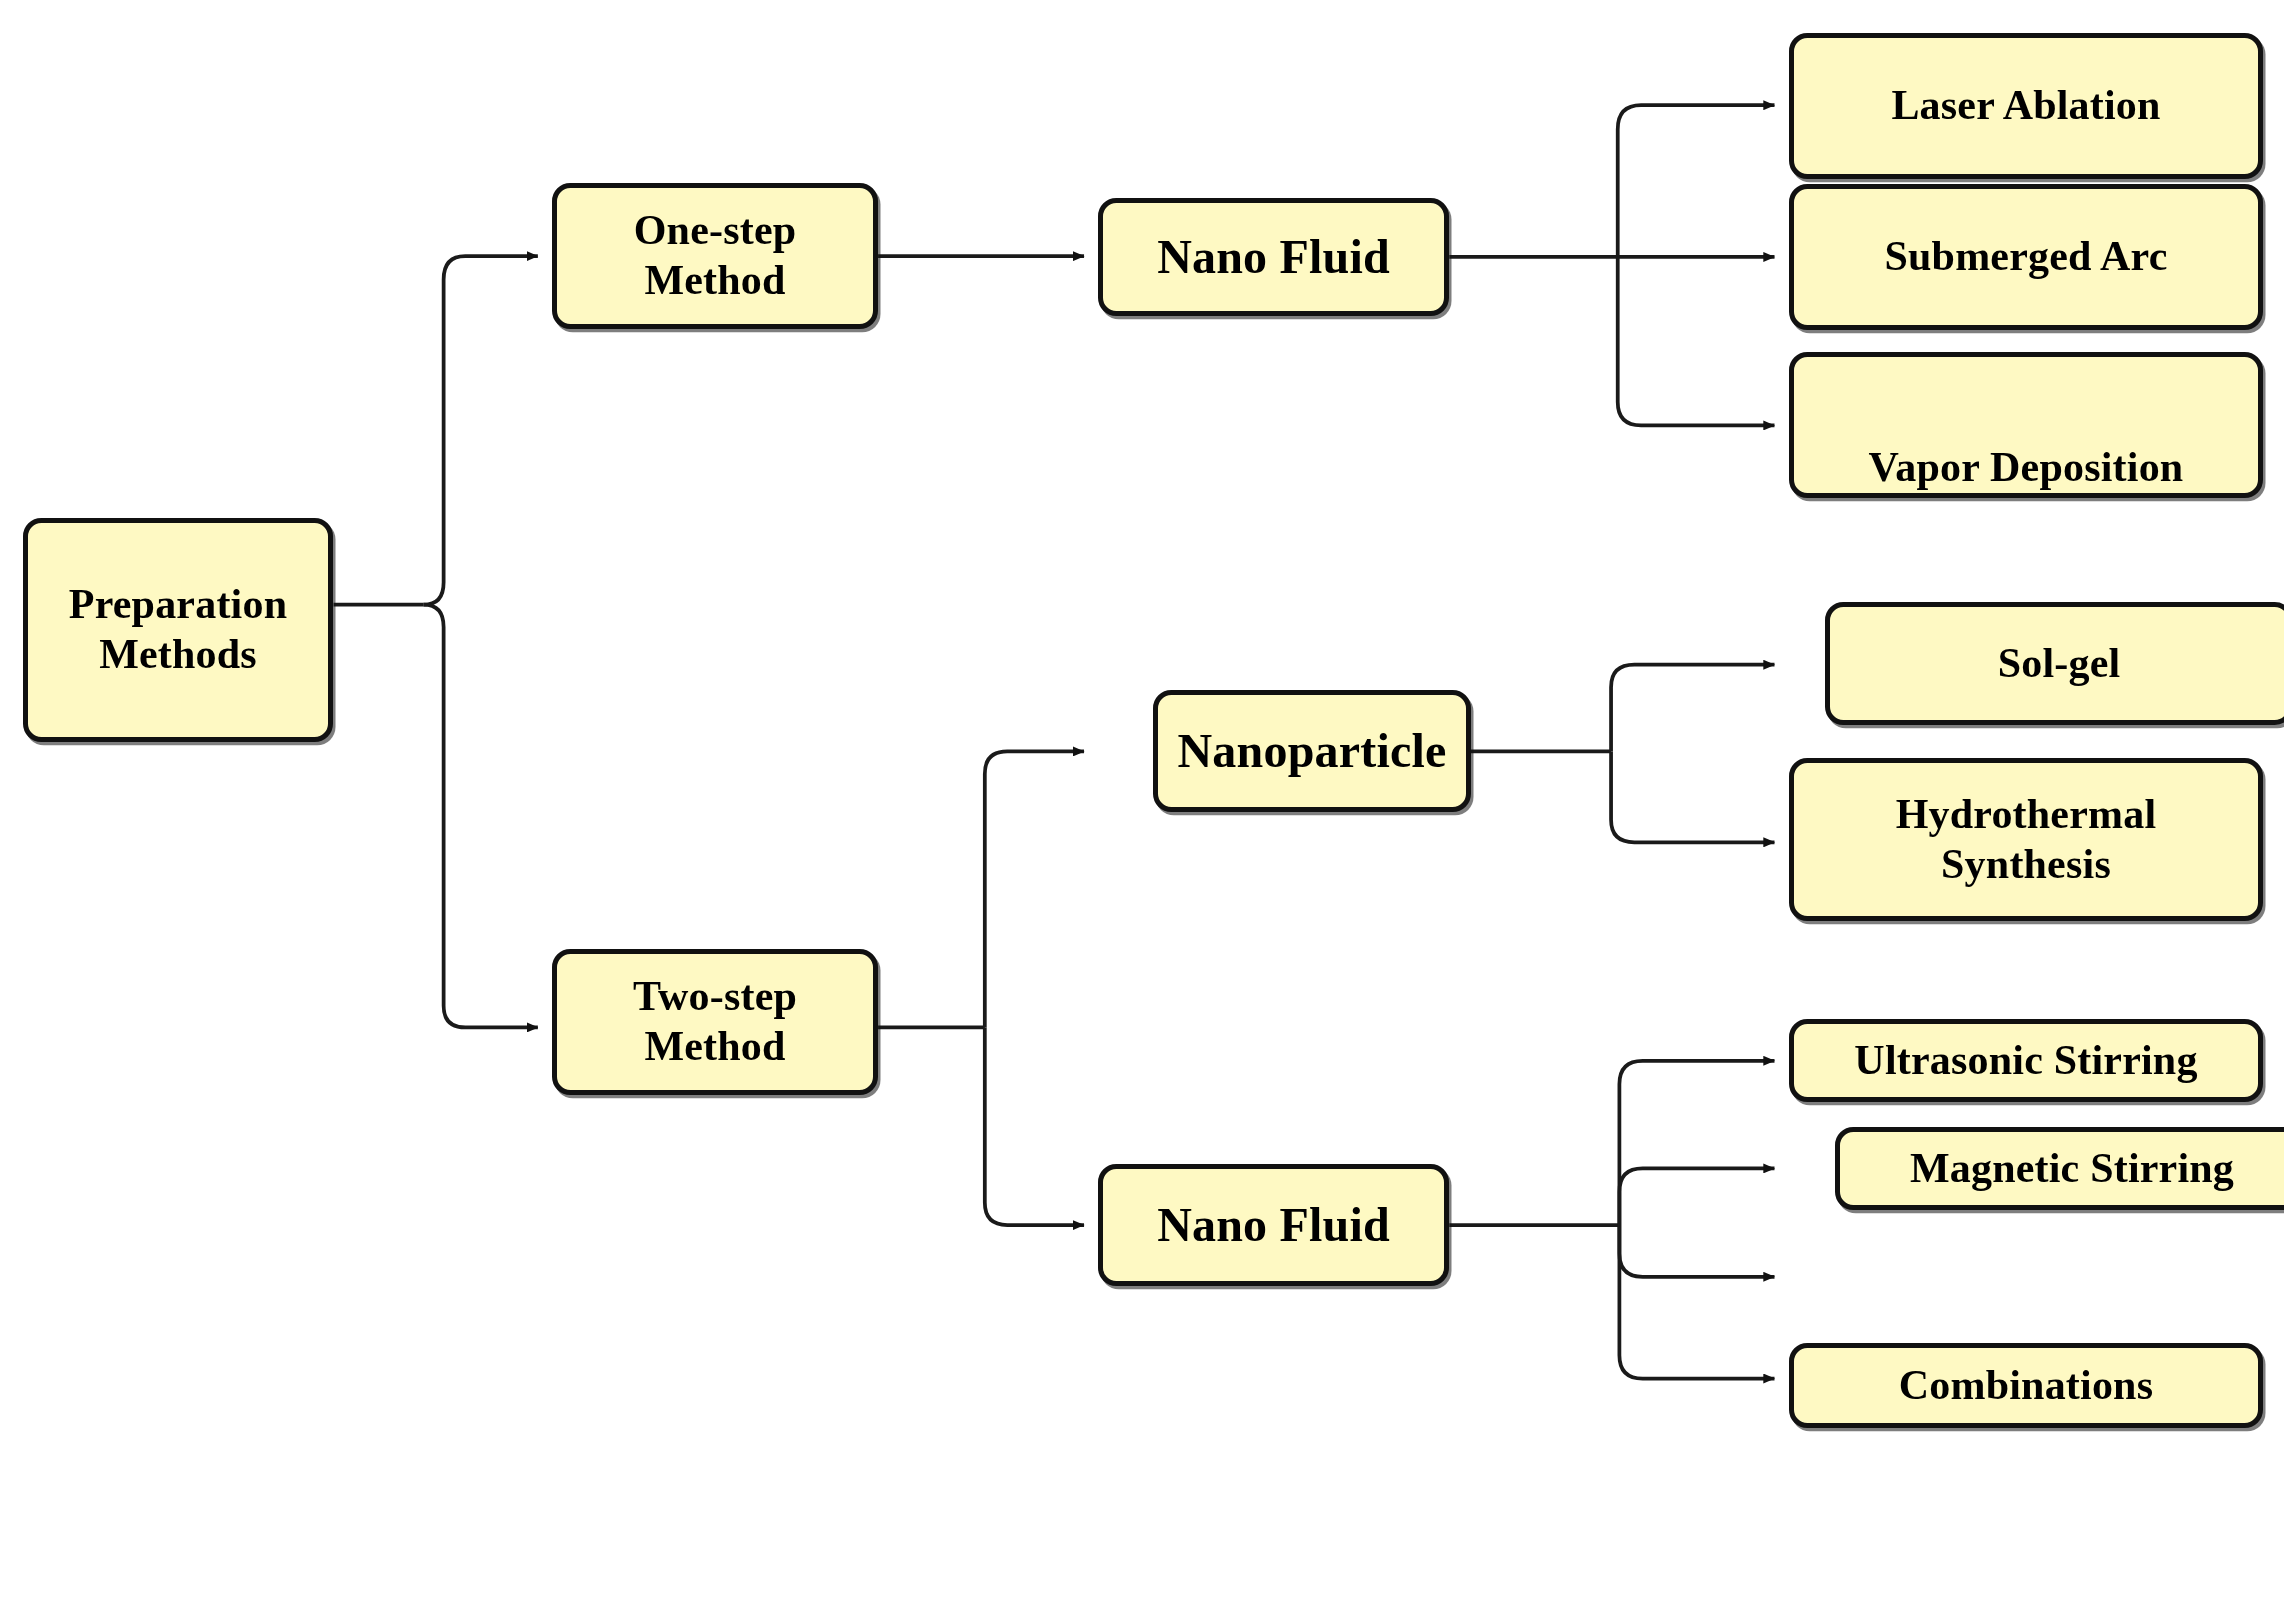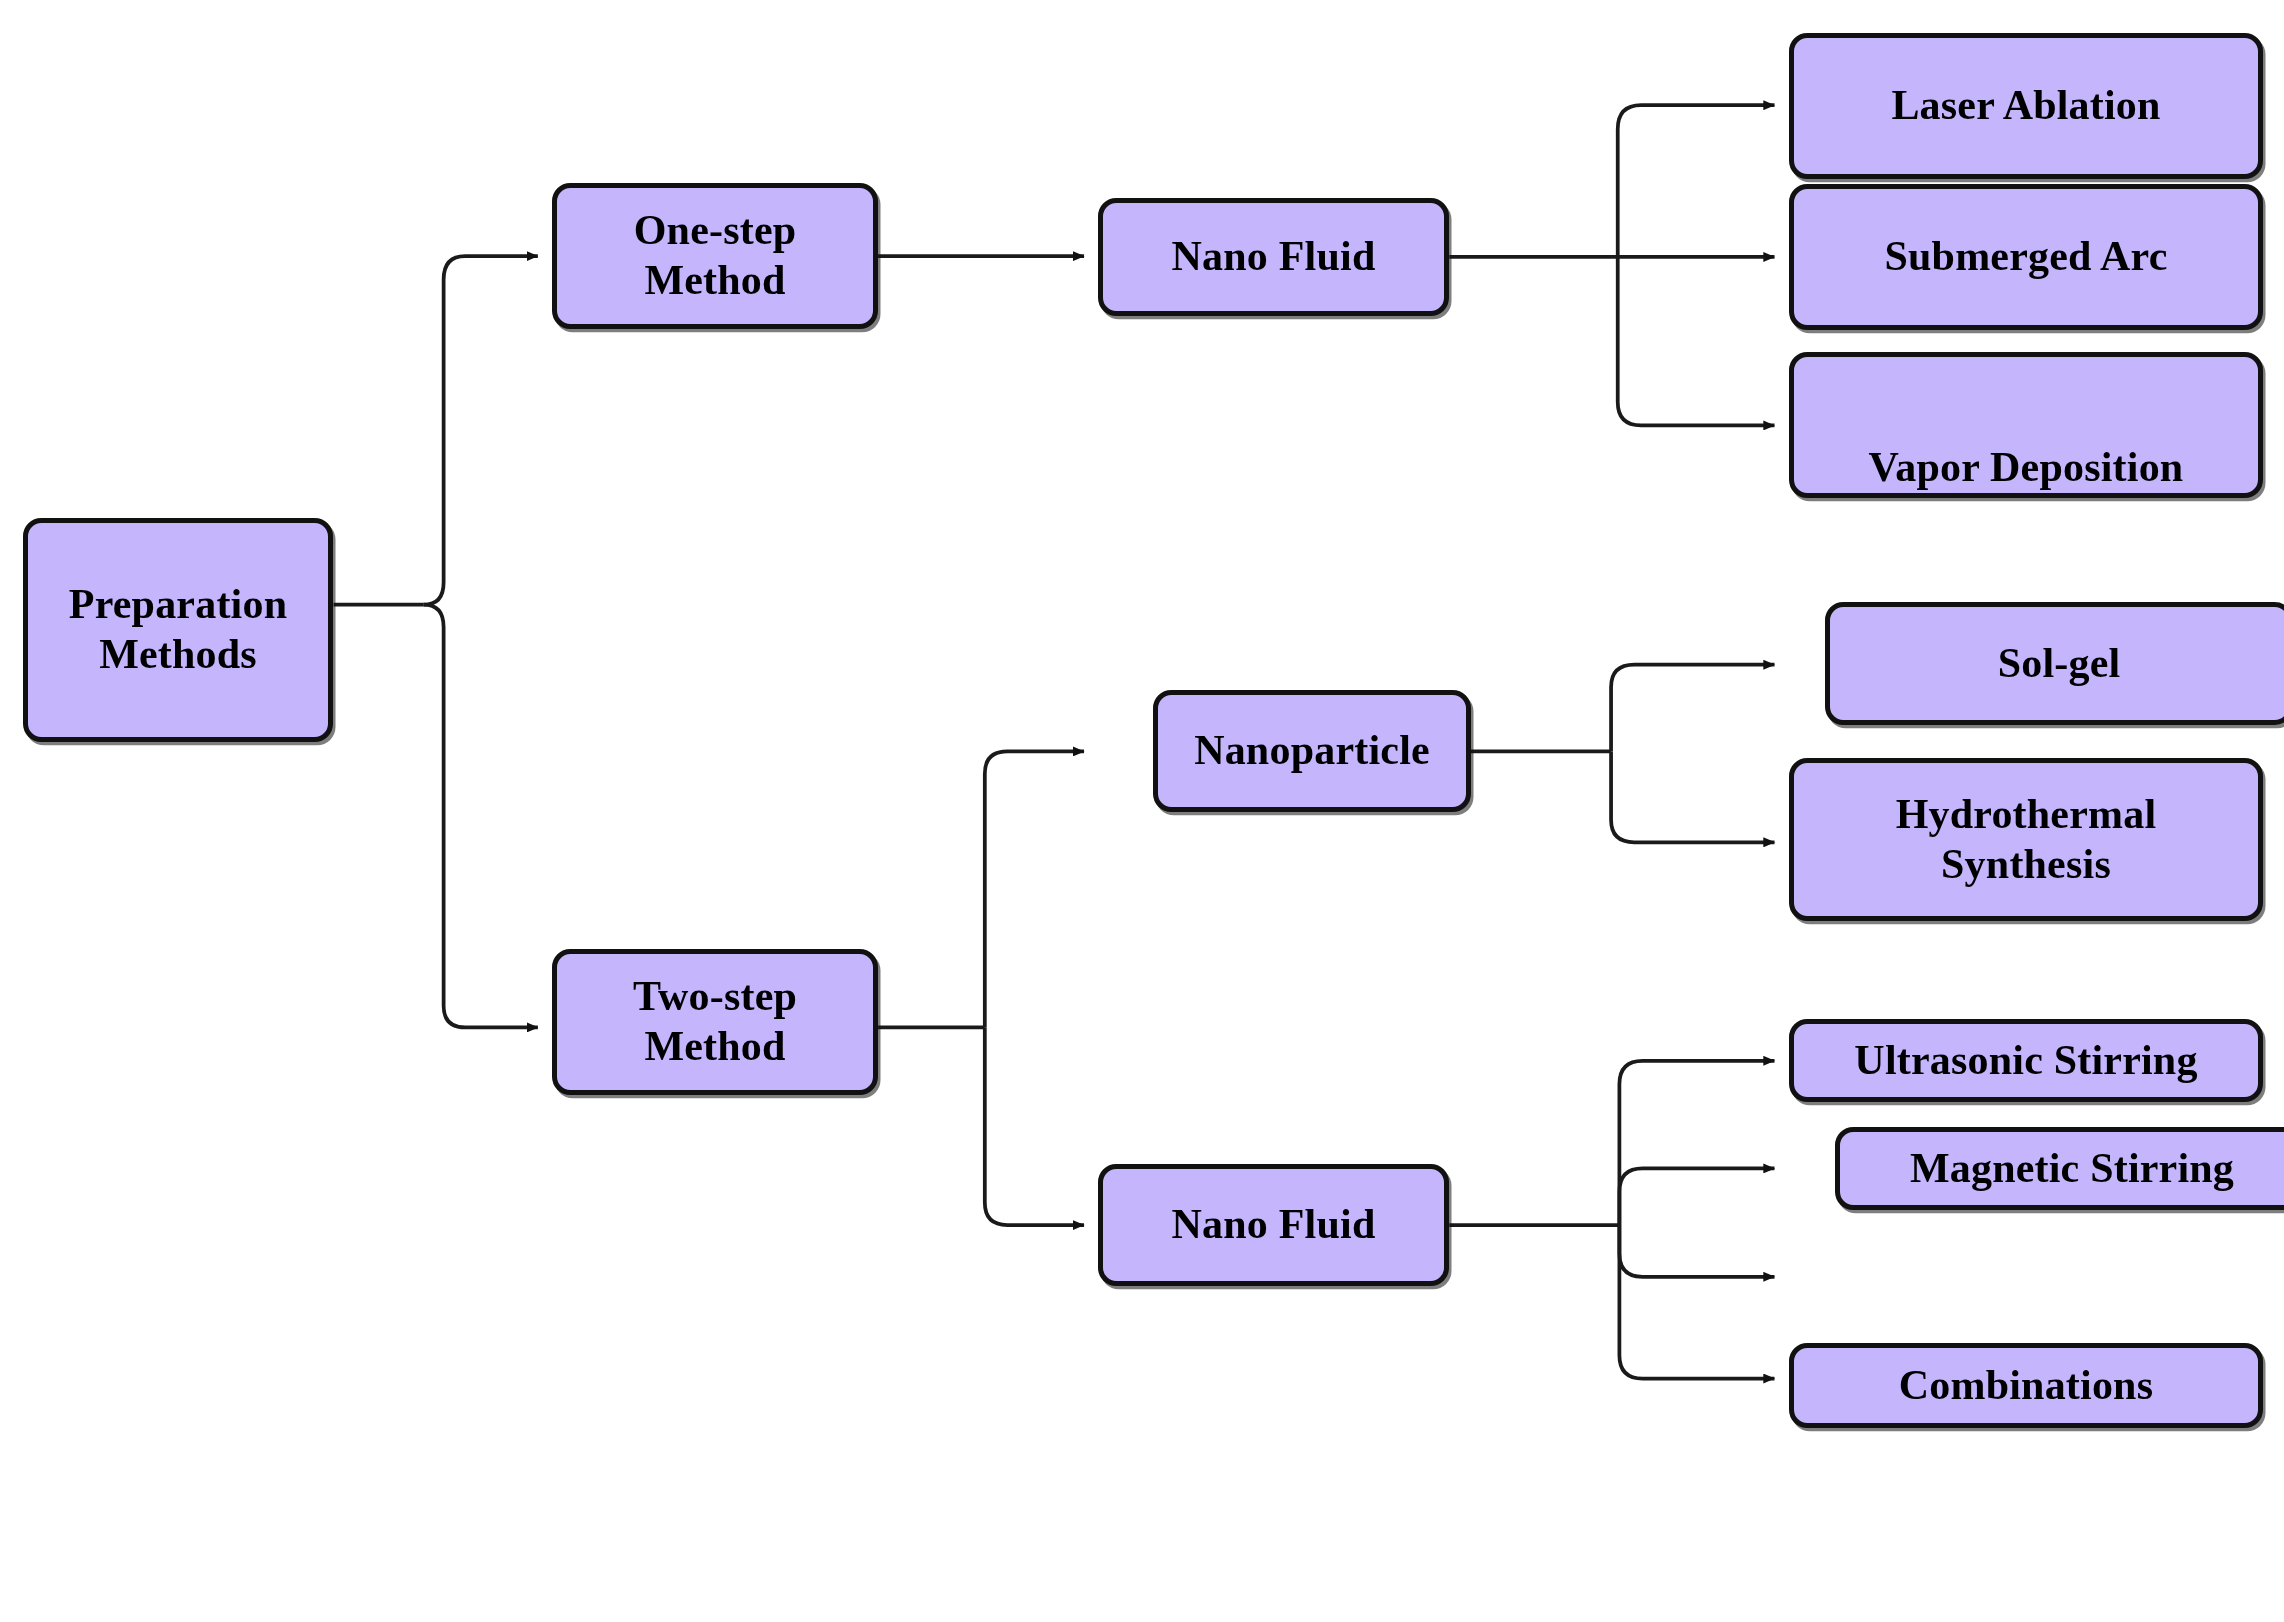--- a/index.html
+++ b/index.html
@@ -23,37 +23,37 @@
     height: 1623px;
     pointer-events: none;
   }
   .node {
     position: absolute;
     box-sizing: border-box;
     display: flex;
     align-items: center;
     justify-content: center;
     text-align: center;
-    background: #c4b5fd;
+    background: #fef9c3;
     color: #000000;
     border: 5.8px solid #111111;
     border-radius: 18.3px;
     font-weight: 700;
     line-height: 1.18;
     letter-spacing: 0.2px;
     box-shadow: 2.5px 3.3px 0 rgba(20,20,20,0.55);
   }
   .node .label {
     display: block;
     padding: 0 11.7px;
     white-space: pre-line;
   }
   .n-root      { font-size: 42px; }
   .n-method    { font-size: 42px; }
-  .n-mid       { font-size: 42px; font-weight: 700; }
+  .n-mid       { font-size: 48px; font-weight: 700; }
   .n-leaf      { font-size: 42px; }
 </style>
 </head>
 <body>
 
 <div id="canvas">
 
   <svg id="wires" viewBox="0 0 2739 1946" xmlns="http://www.w3.org/2000/svg">
     <defs>
       <marker id="ah" markerWidth="14" markerHeight="12" refX="13.4" refY="6" orient="auto" markerUnits="userSpaceOnUse">

